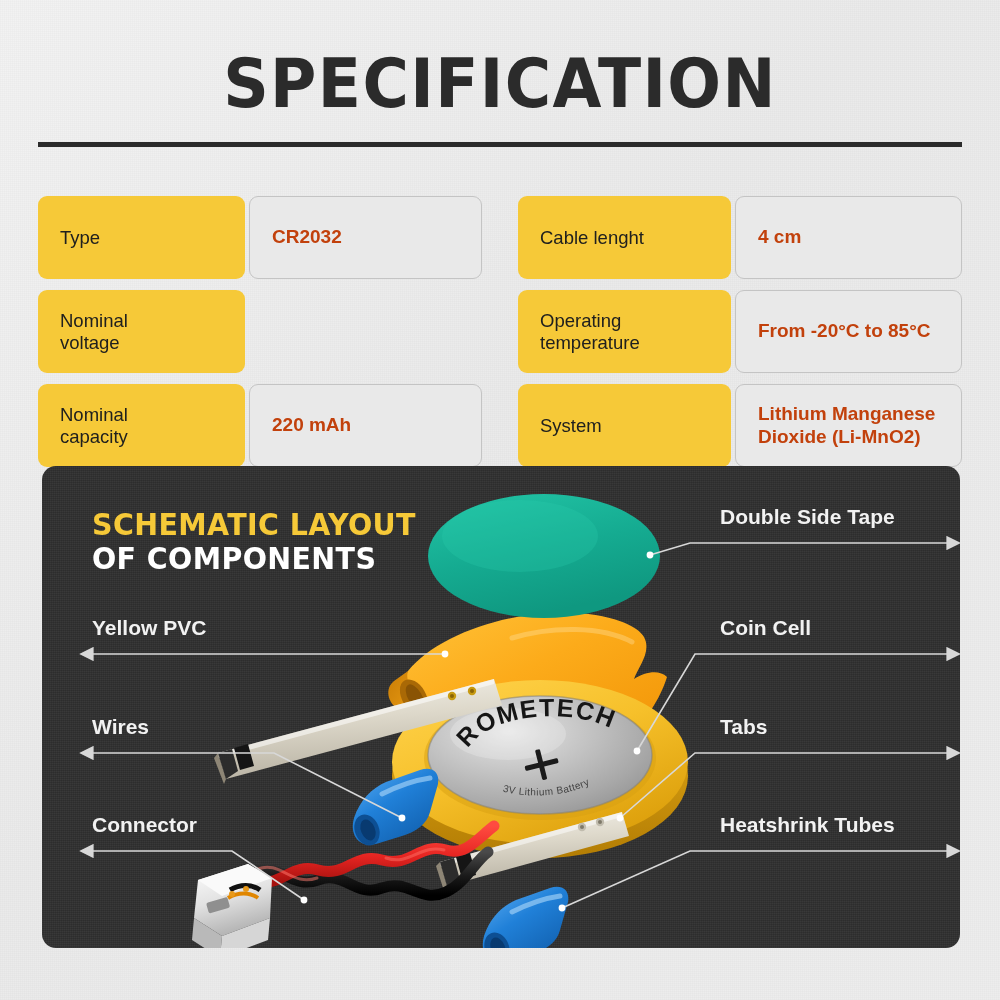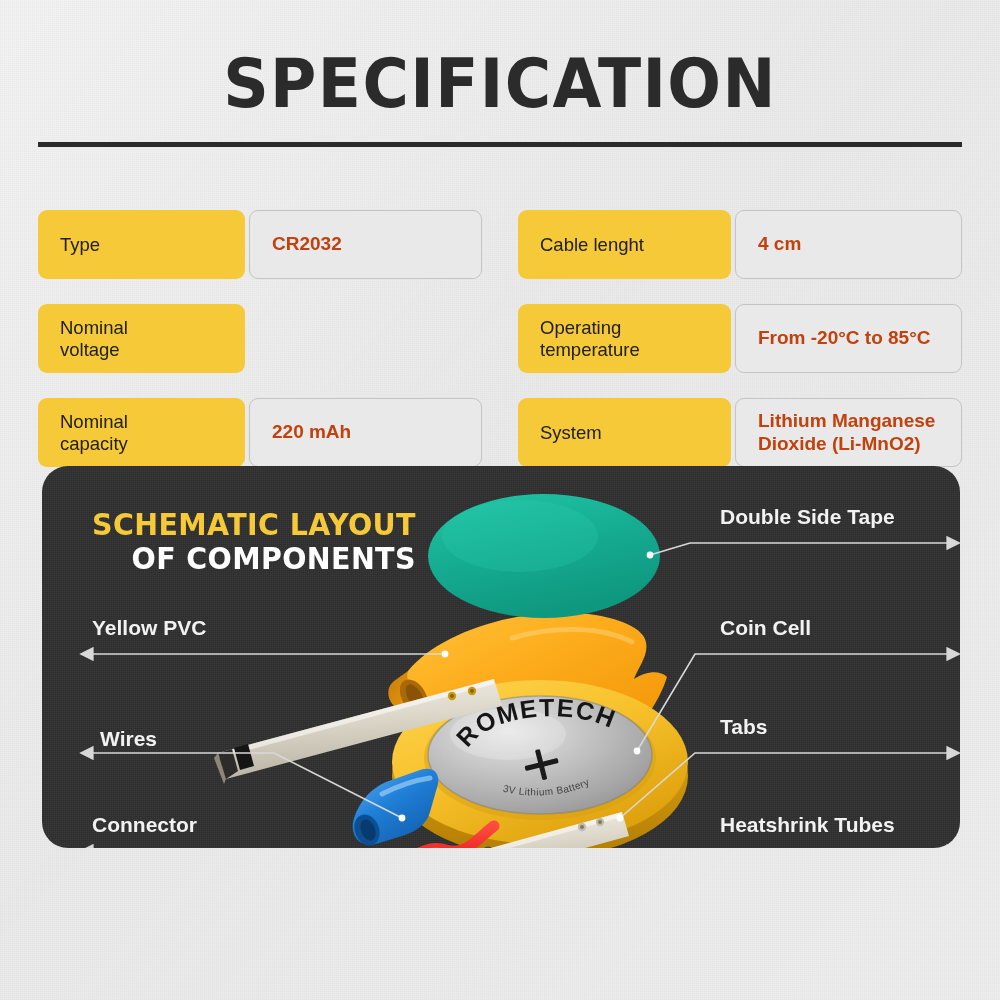--- a/index.html
+++ b/index.html
@@ -46,22 +46,21 @@
     width:924px;
     display:grid;
     grid-template-columns:1fr 1fr;
     column-gap:36px;
     row-gap:11px;
   }
   .spec-row{
     display:grid;
     grid-template-columns:207px 1fr;
     column-gap:4px;
-    height:69px;
-    margin-top:14px;
+    height:83px;
   }
   .spec-label{
     background:#f6c938;
     border-radius:9px;
     display:flex; align-items:center;
     padding:0 22px;
     font-size:18.5px;
     color:#20201e;
     line-height:1.18;
     white-space:pre-line;
@@ -76,28 +75,27 @@
     font-weight:bold;
     color:#c2410c;
     line-height:1.2;
     white-space:pre-line;
   }
   .spec-row.wide{ grid-template-columns:213px 1fr; }
 
   
   #panel{
     position:absolute; left:42px; top:466px;
-    width:918px; height:382px;
-    border-radius:26px;
+    width:918px; height:482px;
+    border-radius:14px;
     background:
       repeating-linear-gradient(0deg, rgba(255,255,255,.022) 0 1px, rgba(0,0,0,.03) 1px 2px),
       repeating-linear-gradient(90deg, rgba(255,255,255,.022) 0 1px, rgba(0,0,0,.03) 1px 2px),
       #2f2f2f;
     overflow:hidden;
-    text-align:right;
   }
 
   #panel-heading{ position:absolute; left:50px; top:42px; }
   #heading-line1{
     font-family:"DejaVu Sans", sans-serif;
     font-size:30px; font-weight:bold; letter-spacing:.4px;
     color:#f6c938; line-height:1.12;
     transform:scaleX(.95); transform-origin:left center;
   }
   #heading-line2{
@@ -366,21 +364,21 @@
 
         <path d="M 578,352 L 653,287 L 906,287" marker-end="url(#arrowR)"></path>
         <circle cx="578" cy="352" r="3.4" fill="#ffffff" stroke="none"></circle>
 
         <path d="M 520,442 L 648,385 L 906,385" marker-end="url(#arrowR)"></path>
         <circle cx="520" cy="442" r="3.4" fill="#ffffff" stroke="none"></circle>
       </g>
     </svg>
 
     <div class="callout" style="left:50px; top:150px;">Yellow PVC</div>
-    <div class="callout" style="left:58px; top:249px;margin-top:12px;">Wires</div>
+    <div class="callout" style="left:50px; top:249px;">Wires</div>
     <div class="callout" style="left:50px; top:347px;">Connector</div>
 
     <div class="callout" style="left:678px; top:39px;">Double Side Tape</div>
     <div class="callout" style="left:678px; top:150px;">Coin Cell</div>
     <div class="callout" style="left:678px; top:249px;">Tabs</div>
     <div class="callout" style="left:678px; top:347px;">Heatshrink Tubes</div>
 
   </div>
 </div>
 

